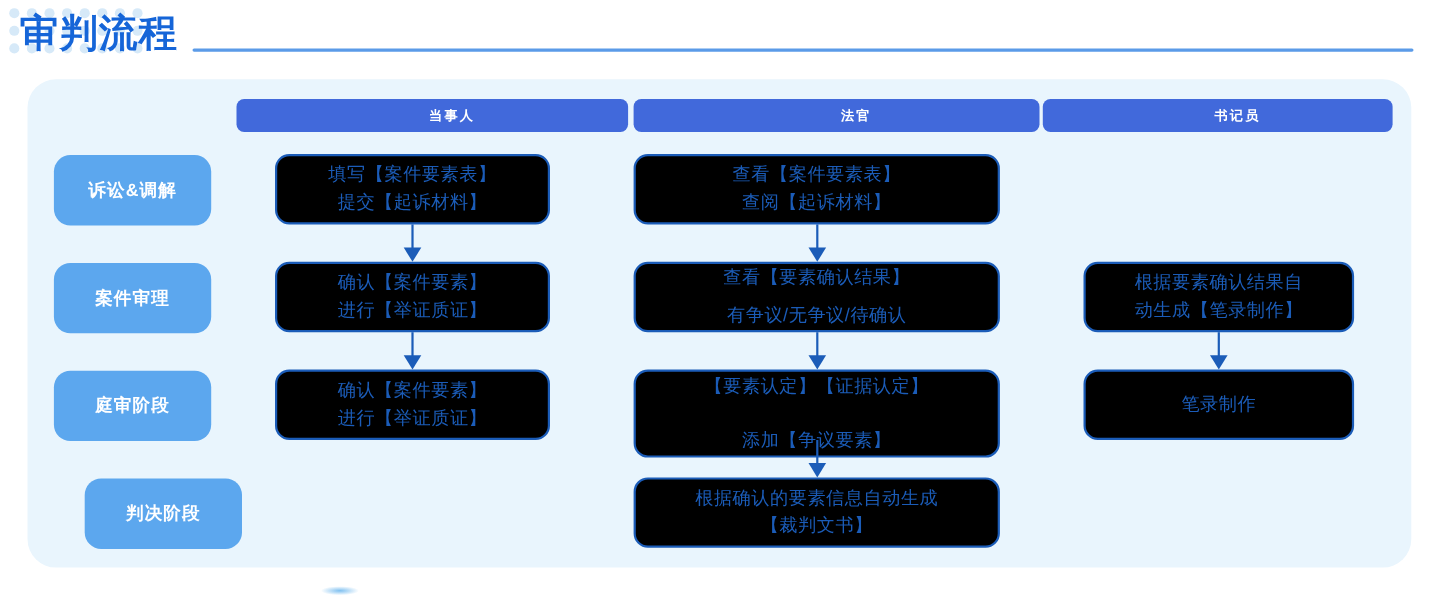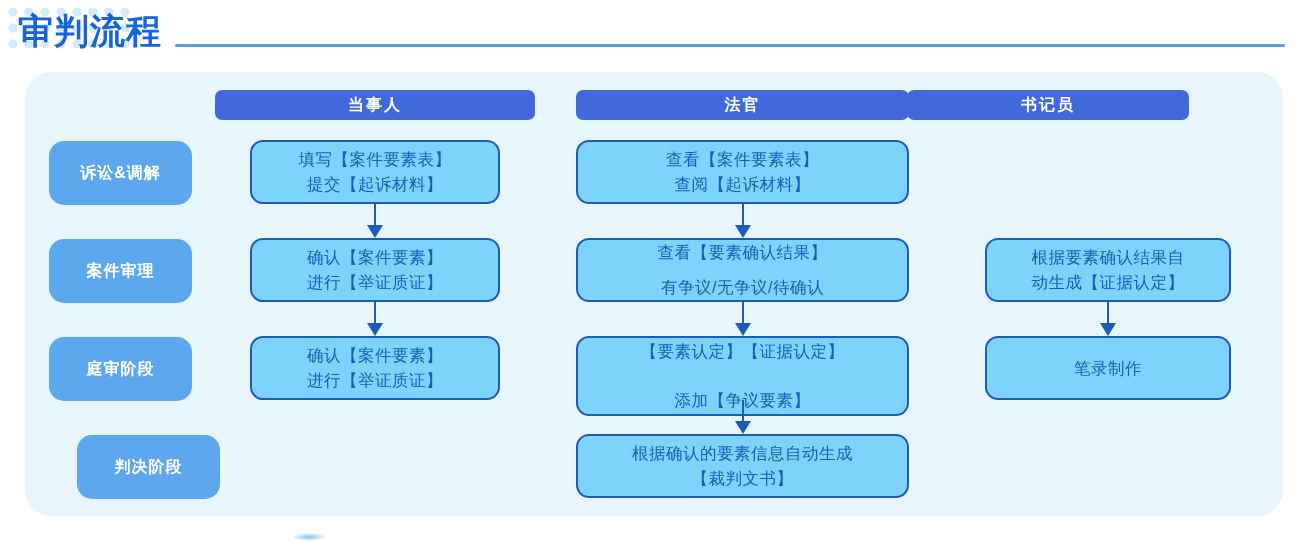--- a/index.html
+++ b/index.html
@@ -65,30 +65,31 @@
     border-radius: 26px;
   }
 
   
   .col-header {
     position: absolute;
     height: 30px;
     border-radius: 7px;
     background: #4169DB;
     color: #ffffff;
-    font-size: 16px;
+    font-size: 12px;
     font-weight: bold;
     letter-spacing: 2px;
     display: flex;
     align-items: center;
     justify-content: center;
+    padding-left: 36px;
   }
   #col-header-0 { left: 190px; top: 18px;  width: 320px; }
   #col-header-1 { left: 551px; top: 18px;  width: 333px; }
-  #col-header-2 { left: 882px; top: 18px;  width: 282px; }
+  #col-header-2 { left: 923px; top: 18px;  width: 282px; }
 
   
   .stage-label {
     position: absolute;
     left: 24px;
     width: 143px;
     height: 64px;
     background: #5CA7EE;
     border-radius: 15px;
     color: #ffffff;
@@ -101,21 +102,21 @@
   }
   #stage-0 { top: 69px; }
   #stage-1 { top: 167px; }
   #stage-2 { top: 265px; }
   #stage-3 { top: 363px; margin-left: 28px; }
 
   
   .proc-box {
     position: absolute;
     box-sizing: border-box;
-    background: #7dd3fc;
+    background: #000000;
     border: 2px solid #1B5CB8;
     border-radius: 13px;
     color: #1B5CB8;
     font-size: 16.5px;
     line-height: 25px;
     letter-spacing: 0.5px;
     display: flex;
     flex-direction: column;
     align-items: center;
     justify-content: center;
@@ -272,21 +273,21 @@
     <span class="shaft"></span>
       <span class="head"></span>
   </div>
   <div id="box-c1-3" class="proc-box">
     <span class="proc-line">根据确认的要素信息自动生成</span>
     <span class="proc-line">【裁判文书】</span>
   </div>
 
   <div id="box-c2-0" class="proc-box">
     <span class="proc-line">根据要素确认结果自</span>
-    <span class="proc-line">动生成【证据认定】</span>
+    <span class="proc-line">动生成【笔录制作】</span>
   </div>
   <div id="arrow-c2-0" class="arrow">
     <span class="shaft"></span>
       <span class="head"></span>
   </div>
   <div id="box-c2-1" class="proc-box">
     <span class="proc-line">笔录制作</span>
   </div>
 
 </div>

